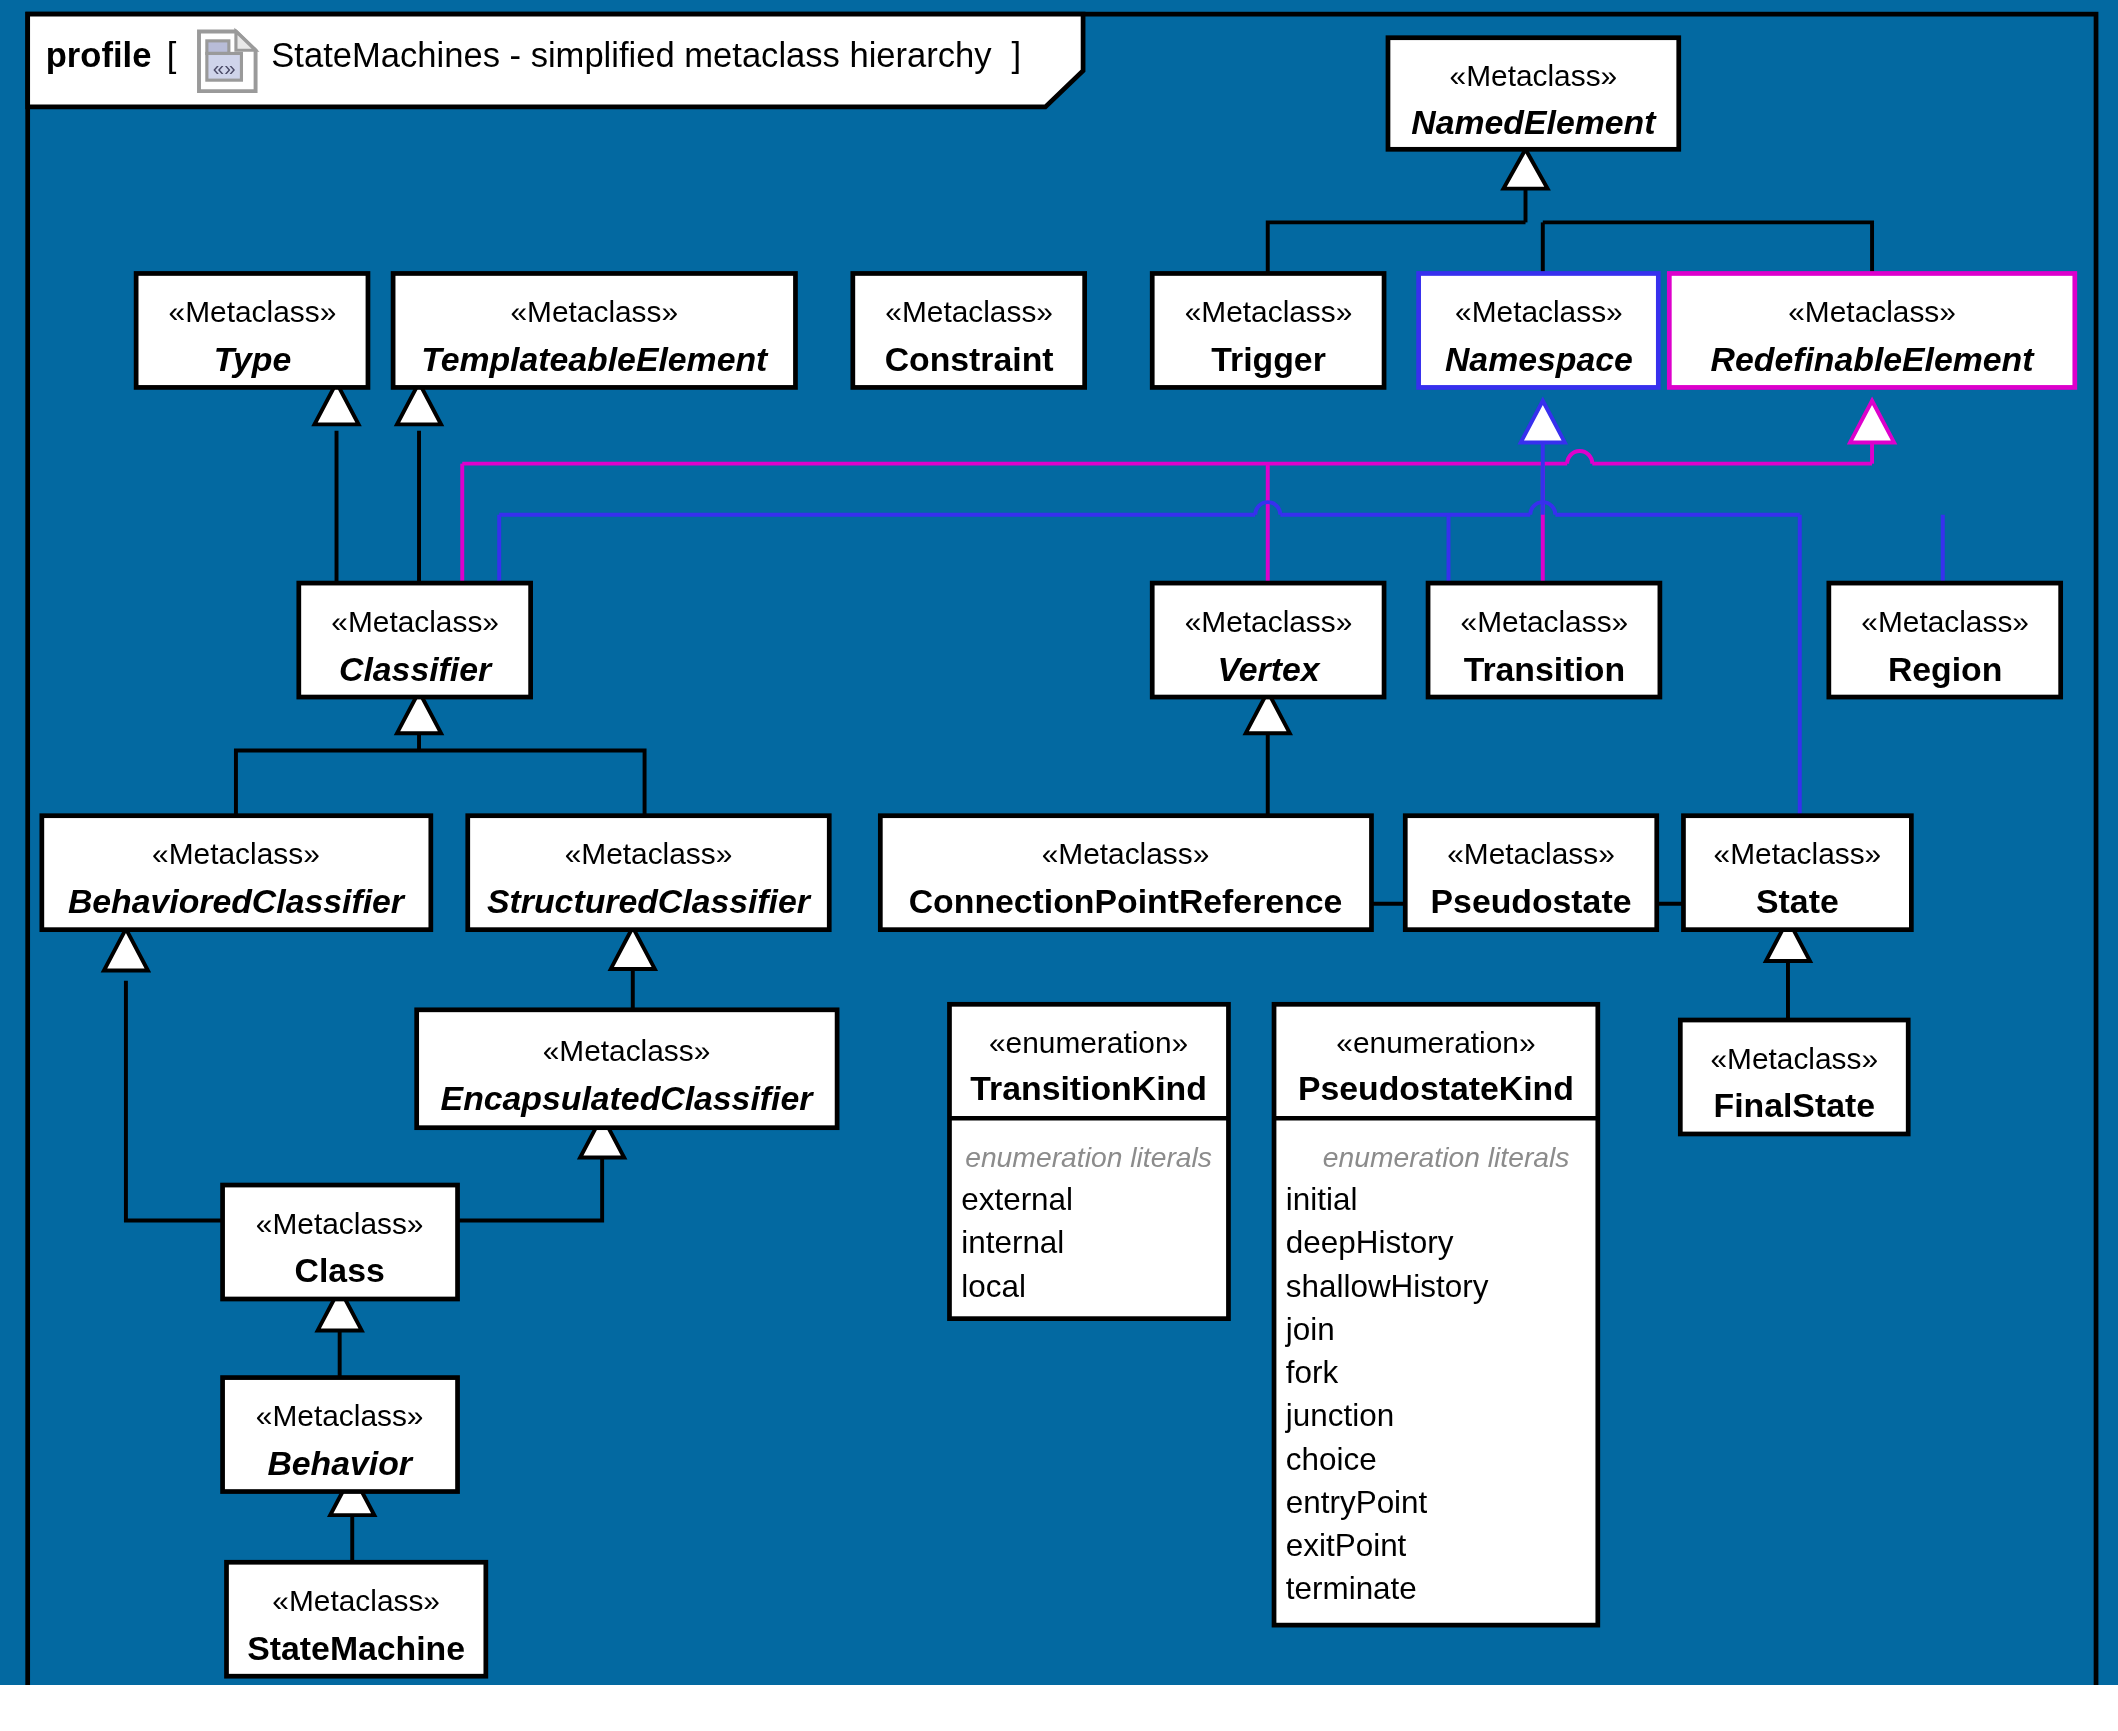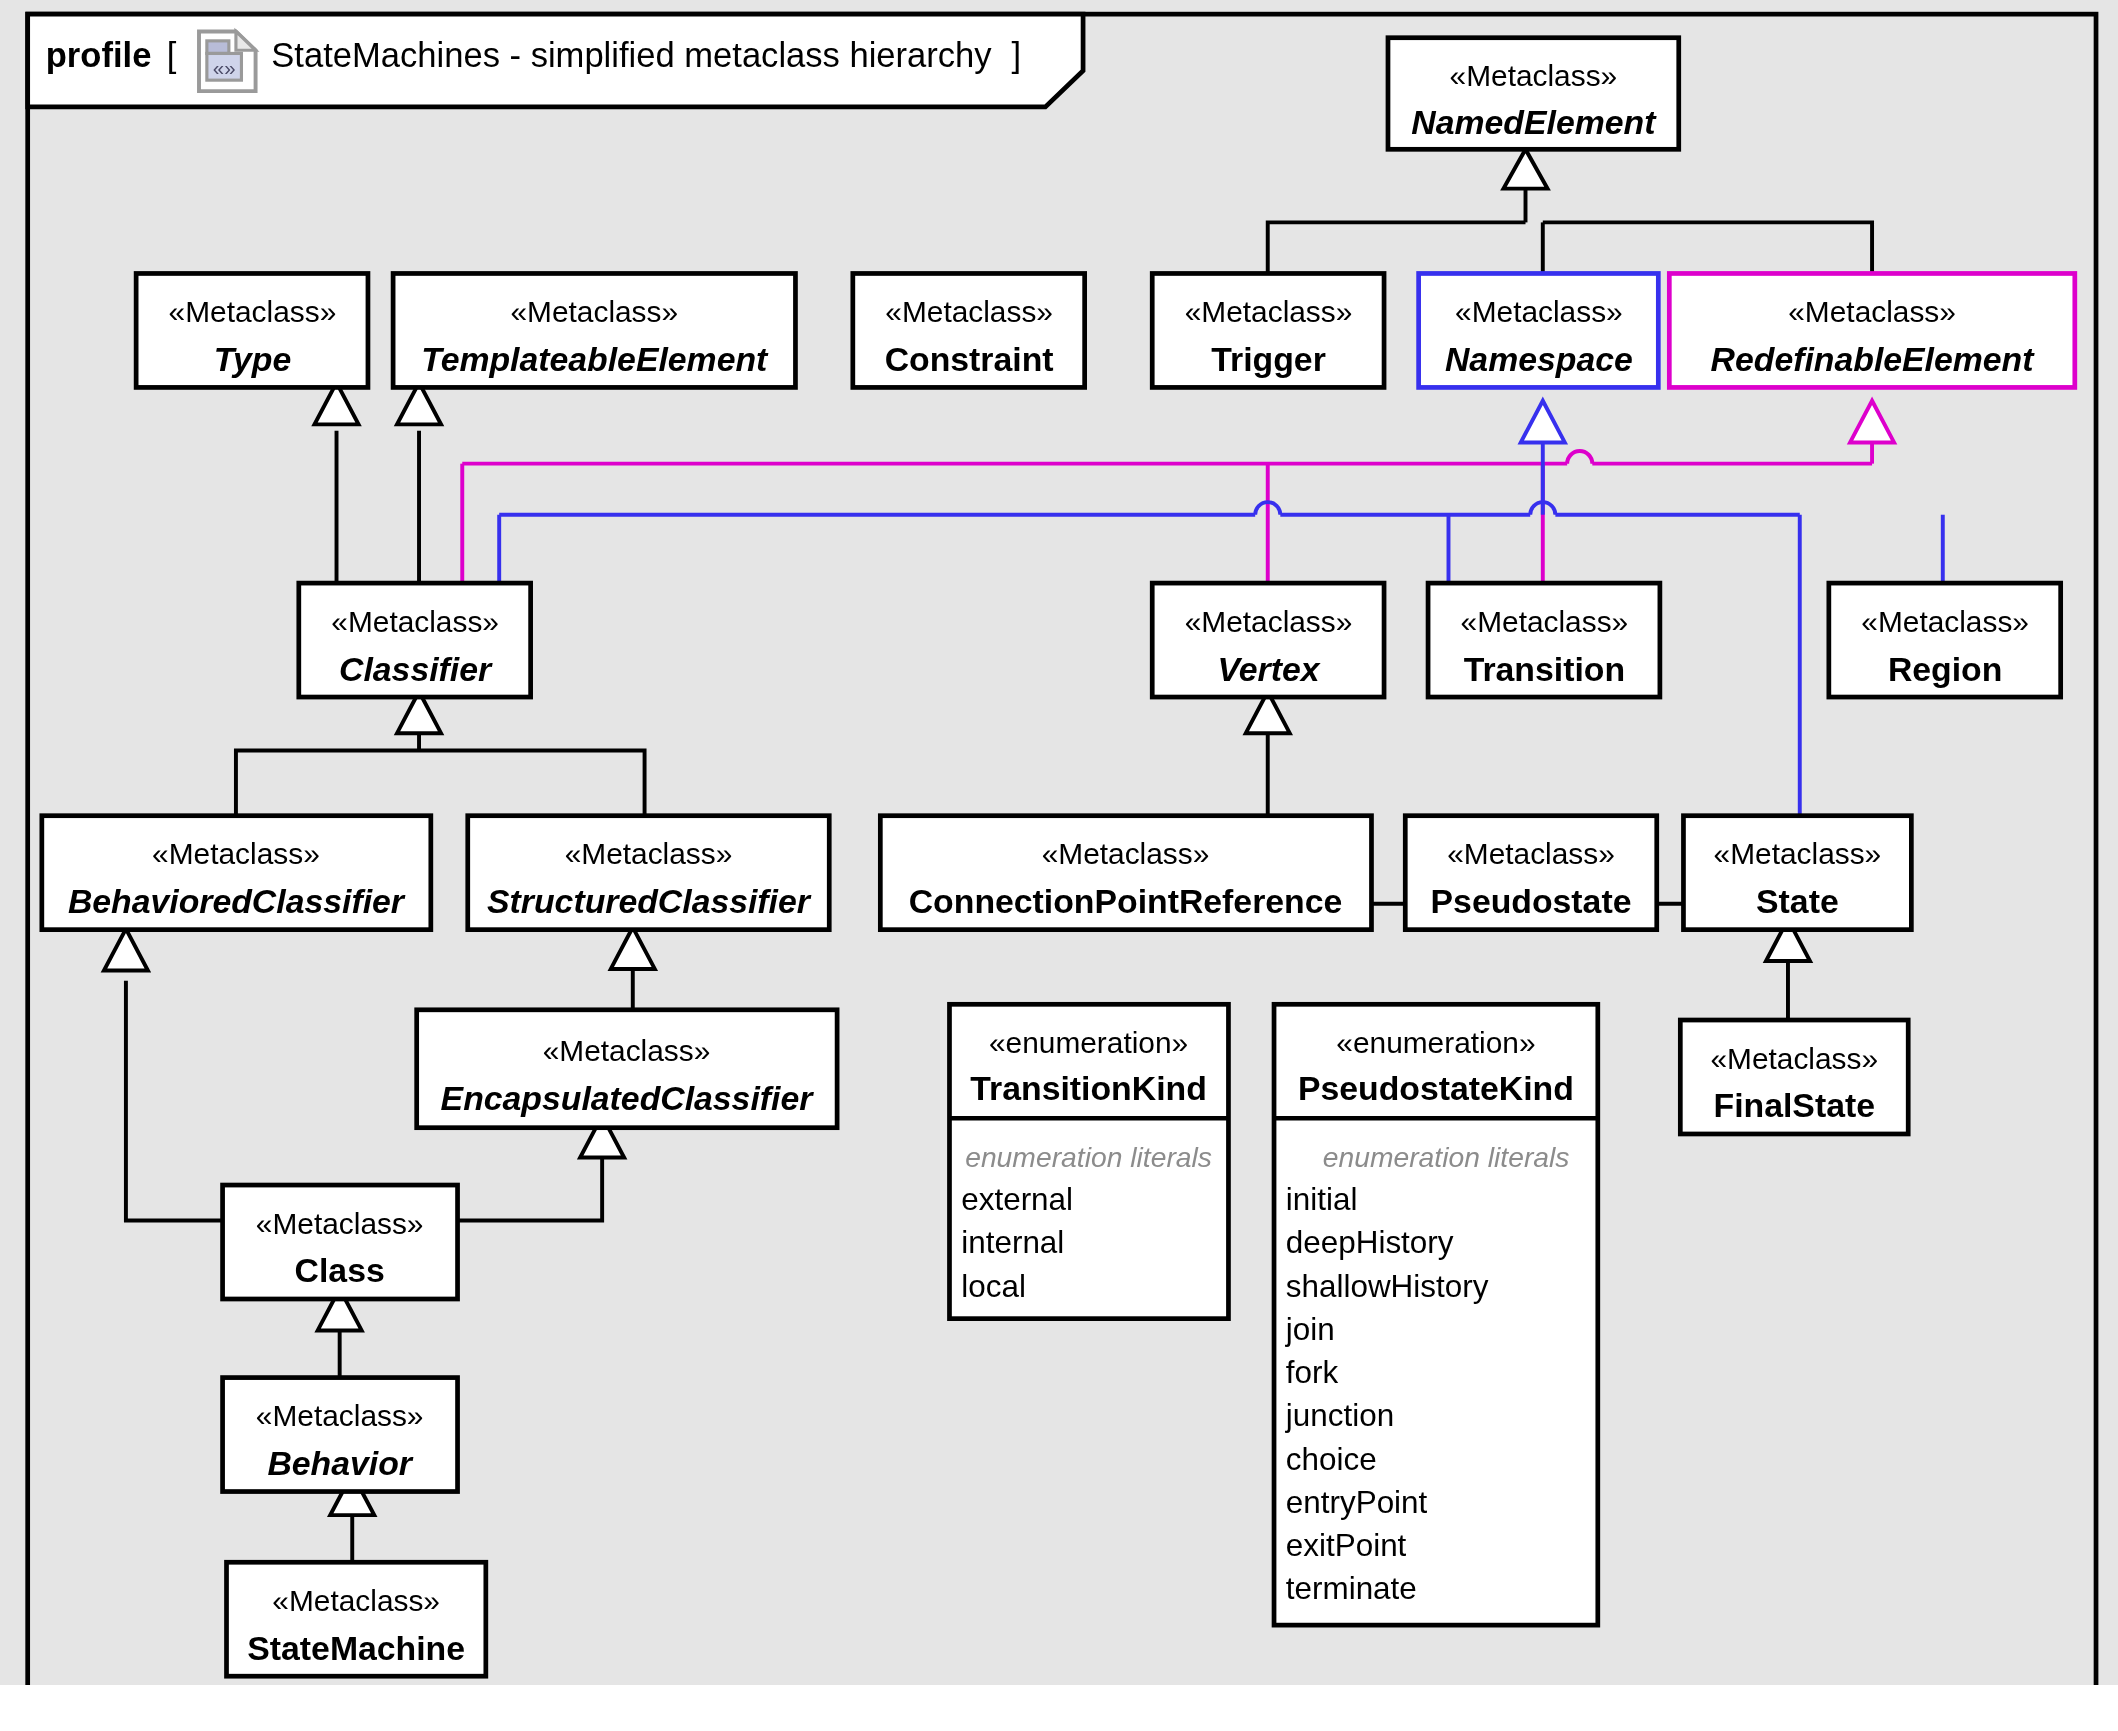--- a/index.html
+++ b/index.html
@@ -7,21 +7,21 @@
     padding: 0;
     background: #ffffff;
   }
   body {
     font-family: "Liberation Sans", sans-serif;
   }
   #diagram-root {
     position: relative;
     width: 2119px;
     height: 1685px;
-    background: #e5e5e5;
+    background: #0369a1;
     overflow: hidden;
   }
   svg#canvas {
     position: absolute;
     left: 0;
     top: 0;
     width: 2119px;
     height: 1732px;
   }
   .frame-rect {

